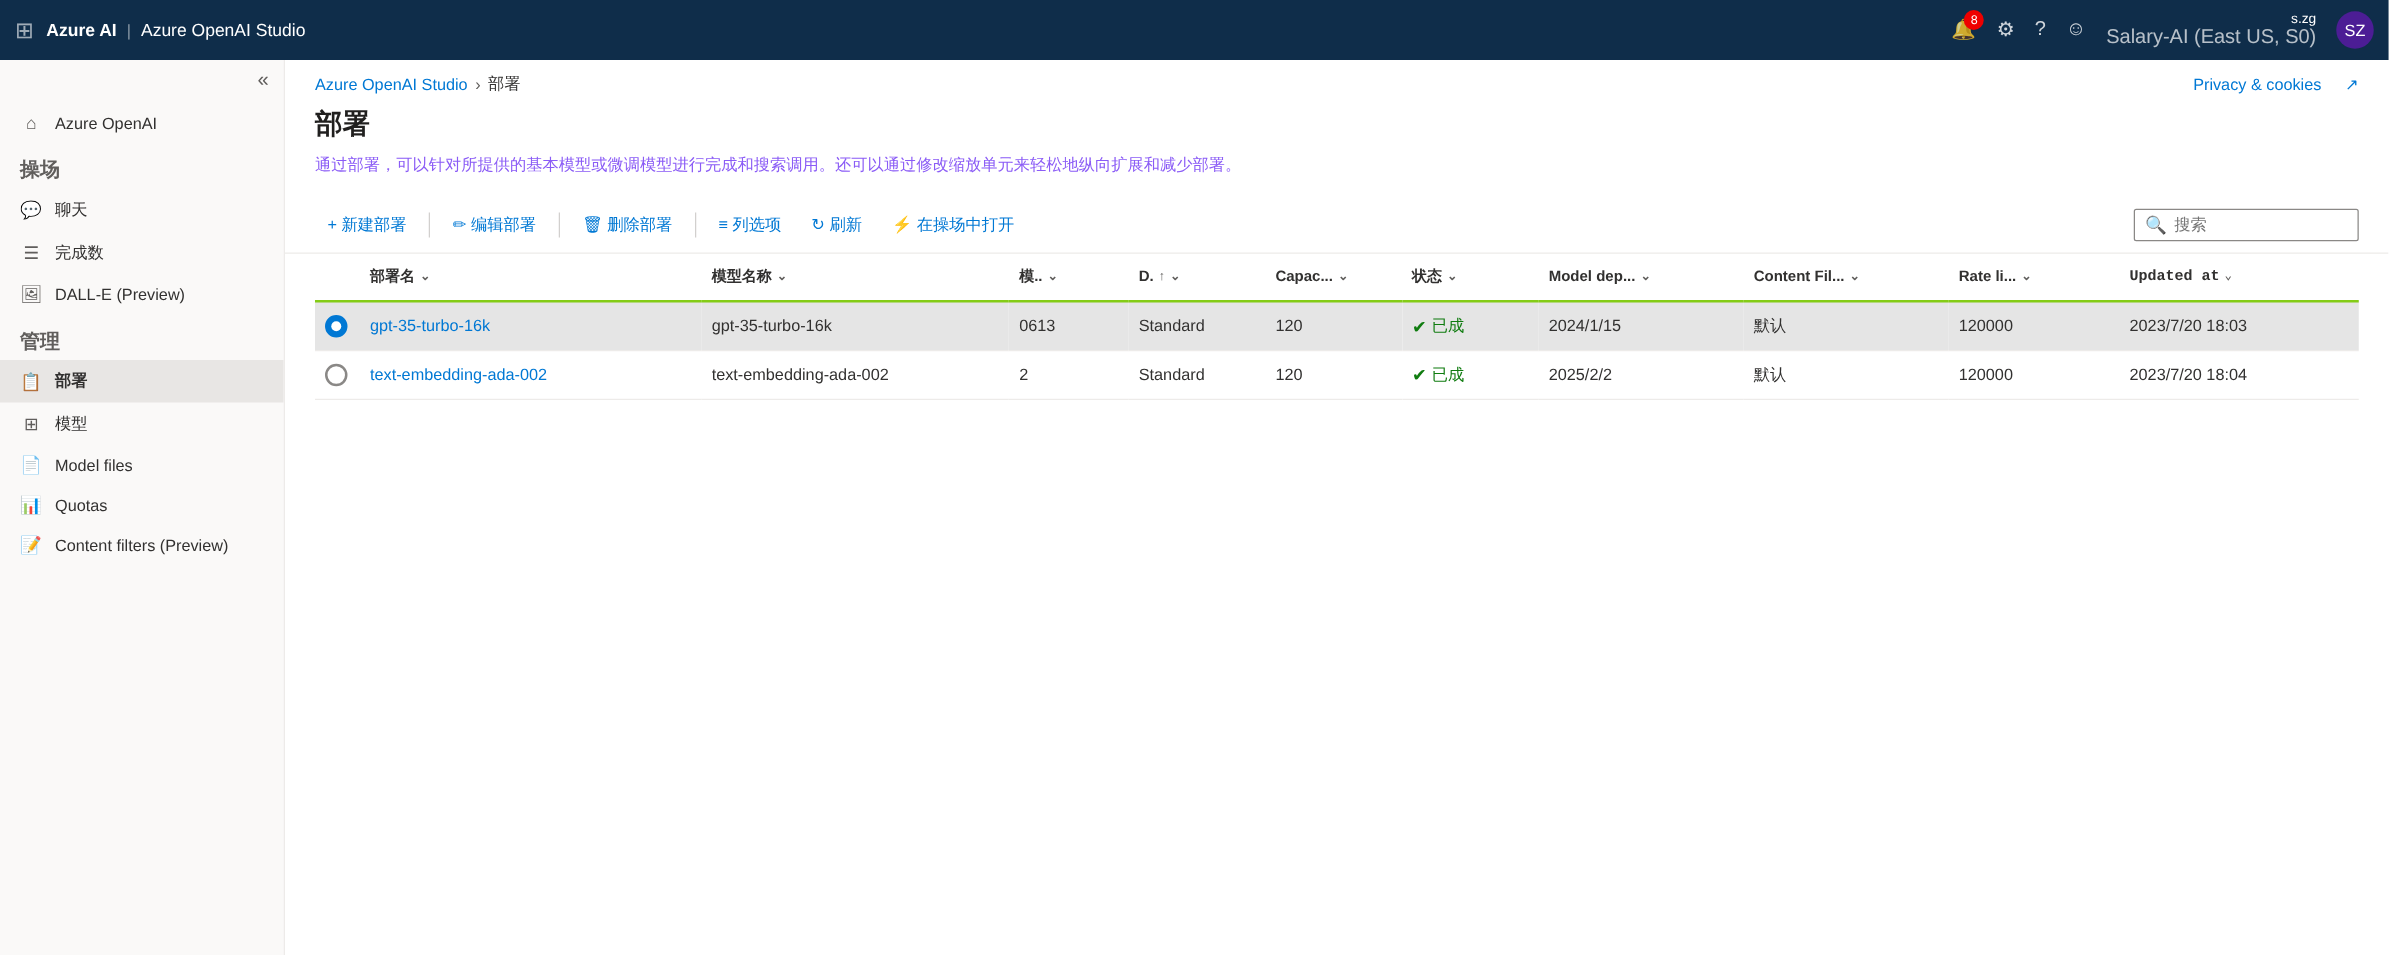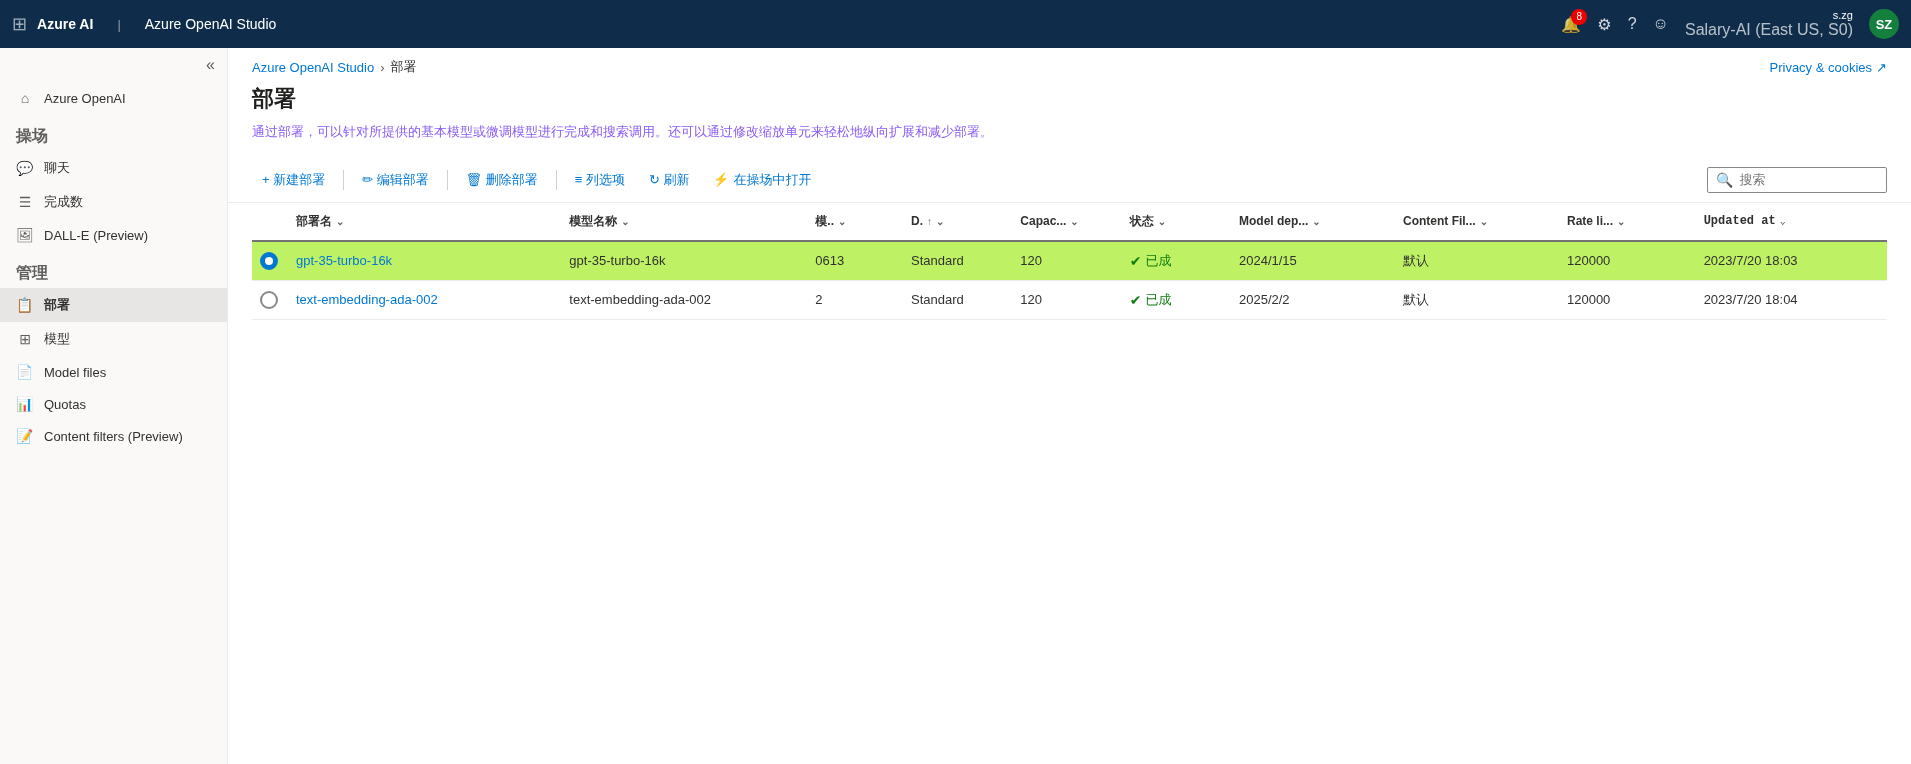--- a/index.html
+++ b/index.html
@@ -9,73 +9,73 @@
     .topnav {
       background: #0f2d4a;
       color: #fff;
       display: flex;
       align-items: center;
       height: 48px;
       padding: 0 12px;
       flex-shrink: 0;
     }
     .topnav-grid { color: rgba(255,255,255,0.6); font-size: 18px; margin-right: 10px; cursor: pointer; }
-    .topnav-brand { display: flex; align-items: center; gap: 16px; }
+    .topnav-brand { display: flex; align-items: center; gap: 0; }
     .topnav-brand-azure { color: #fff; font-size: 14px; font-weight: 600; }
     .topnav-separator { color: rgba(255,255,255,0.5); margin: 0 8px; }
     .topnav-brand-studio { color: #fff; font-size: 14px; }
     .topnav-right { margin-left: auto; display: flex; align-items: center; gap: 16px; }
     .topnav-icon { color: rgba(255,255,255,0.8); font-size: 16px; cursor: pointer; position: relative; }
     .badge { background: #e00; color: #fff; border-radius: 50%; font-size: 10px; width: 16px; height: 16px; display: flex; align-items: center; justify-content: center; position: absolute; top: -6px; right: -6px; }
     .topnav-user { display: flex; flex-direction: column; align-items: flex-end; }
     .topnav-user-name { font-size: 11px; color: #fff; }
     .topnav-user-sub { font-size: 16px; color: rgba(255,255,255,0.7); }
-    .topnav-avatar { width: 30px; height: 30px; border-radius: 50%; background: #15803d; color: #fff; display: flex; align-items: center; justify-content: center; font-size: 13px; font-weight: 700; cursor: pointer; }
+    .topnav-avatar { width: 30px; height: 30px; border-radius: 50%; background: #4c1d95; color: #fff; display: flex; align-items: center; justify-content: center; font-size: 13px; font-weight: 400; cursor: pointer; }
 
     
     .layout { display: flex; flex: 1; overflow: hidden; }
 
     
     .sidebar { width: 228px; background: #faf9f8; border-right: 1px solid #edebe9; display: flex; flex-direction: column; overflow-y: auto; flex-shrink: 0; }
     .sidebar-collapse { display: flex; justify-content: flex-end; padding: 8px 12px; }
     .sidebar-collapse-btn { background: none; border: none; cursor: pointer; color: #605e5c; font-size: 16px; }
     .sidebar-item { display: flex; align-items: center; gap: 10px; padding: 8px 16px; cursor: pointer; color: #323130; font-size: 13px; text-decoration: none; }
     .sidebar-item.active { background: #e8e6e4; font-weight: 600; }
     .sidebar-item-icon { font-size: 14px; color: #605e5c; width: 18px; text-align: center; }
     .sidebar-section-label { padding: 12px 16px 4px; font-size: 16px; font-weight: 700; color: #605e5c; text-transform: none; }
 
     
     .main { flex: 1; overflow-y: auto; padding: 0; }
     .breadcrumb-bar { padding: 10px 24px 0; display: flex; align-items: center; gap: 6px; }
     .breadcrumb-link { color: #0078d4; text-decoration: none; font-size: 13px; }
     .breadcrumb-sep { color: #605e5c; font-size: 13px; }
     .breadcrumb-current { color: #323130; font-size: 13px; }
-    .privacy-link { margin-left: auto; color: #0078d4; text-decoration: none; font-size: 13px; display: flex; align-items: center; gap: 4px; }
+    .privacy-link { margin-left: auto; color: #0078d4; text-decoration: none; font-size: 13px; display: flex; align-items: center; gap: 19px; }
 
     .page-header { padding: 8px 24px 16px; }
     .page-title { font-size: 22px; font-weight: 600; color: #201f1e; margin-bottom: 8px; }
     .page-desc { font-size: 13px; color: #8b5cf6; line-height: 1.5; }
 
     
     .toolbar { display: flex; align-items: center; gap: 4px; padding: 8px 24px; border-bottom: 1px solid #edebe9; }
     .toolbar-btn { display: flex; align-items: center; gap: 5px; padding: 5px 10px; background: none; border: none; cursor: pointer; color: #0078d4; font-size: 13px; border-radius: 2px; }
     .toolbar-sep { width: 1px; height: 20px; background: #d2d0ce; margin: 0 4px; }
     .search-box { margin-left: auto; display: flex; align-items: center; border: 1px solid #8a8886; border-radius: 2px; padding: 4px 8px; gap: 6px; background: #fff; width: 180px; }
     .search-box input { border: none; outline: none; font-size: 13px; width: 100%; color: #701a75; }
     .search-icon { color: #605e5c; font-size: 14px; }
 
     
     .table-wrap { padding: 0 24px; overflow-x: auto; }
     table { width: 100%; border-collapse: collapse; }
-    thead tr { border-bottom: 2px solid #737373; }
+    thead tr { border-bottom: 2px solid #84cc16; }
     thead th { padding: 10px 8px; text-align: left; font-size: 12px; font-weight: 600; color: #323130; white-space: nowrap; cursor: pointer; user-select: none; }
     thead th .col-header { display: flex; align-items: center; gap: 4px; }
     thead th .sort-icon { font-size: 10px; color: #605e5c; }
     tbody tr { border-bottom: 1px solid #edebe9; }
-    tbody tr.selected { background: #bef264; }
+    tbody tr.selected { background: #e5e5e5; }
     td { padding: 10px 8px; font-size: 13px; color: #323130; white-space: nowrap; }
     .col-check { width: 36px; }
     .col-name { min-width: 200px; }
     .col-model { min-width: 180px; }
     .col-model-v { min-width: 70px; }
     .col-d { min-width: 80px; }
     .col-cap { min-width: 80px; }
     .col-status { min-width: 80px; }
     .col-modeldep { min-width: 120px; }
     .col-content { min-width: 120px; }

